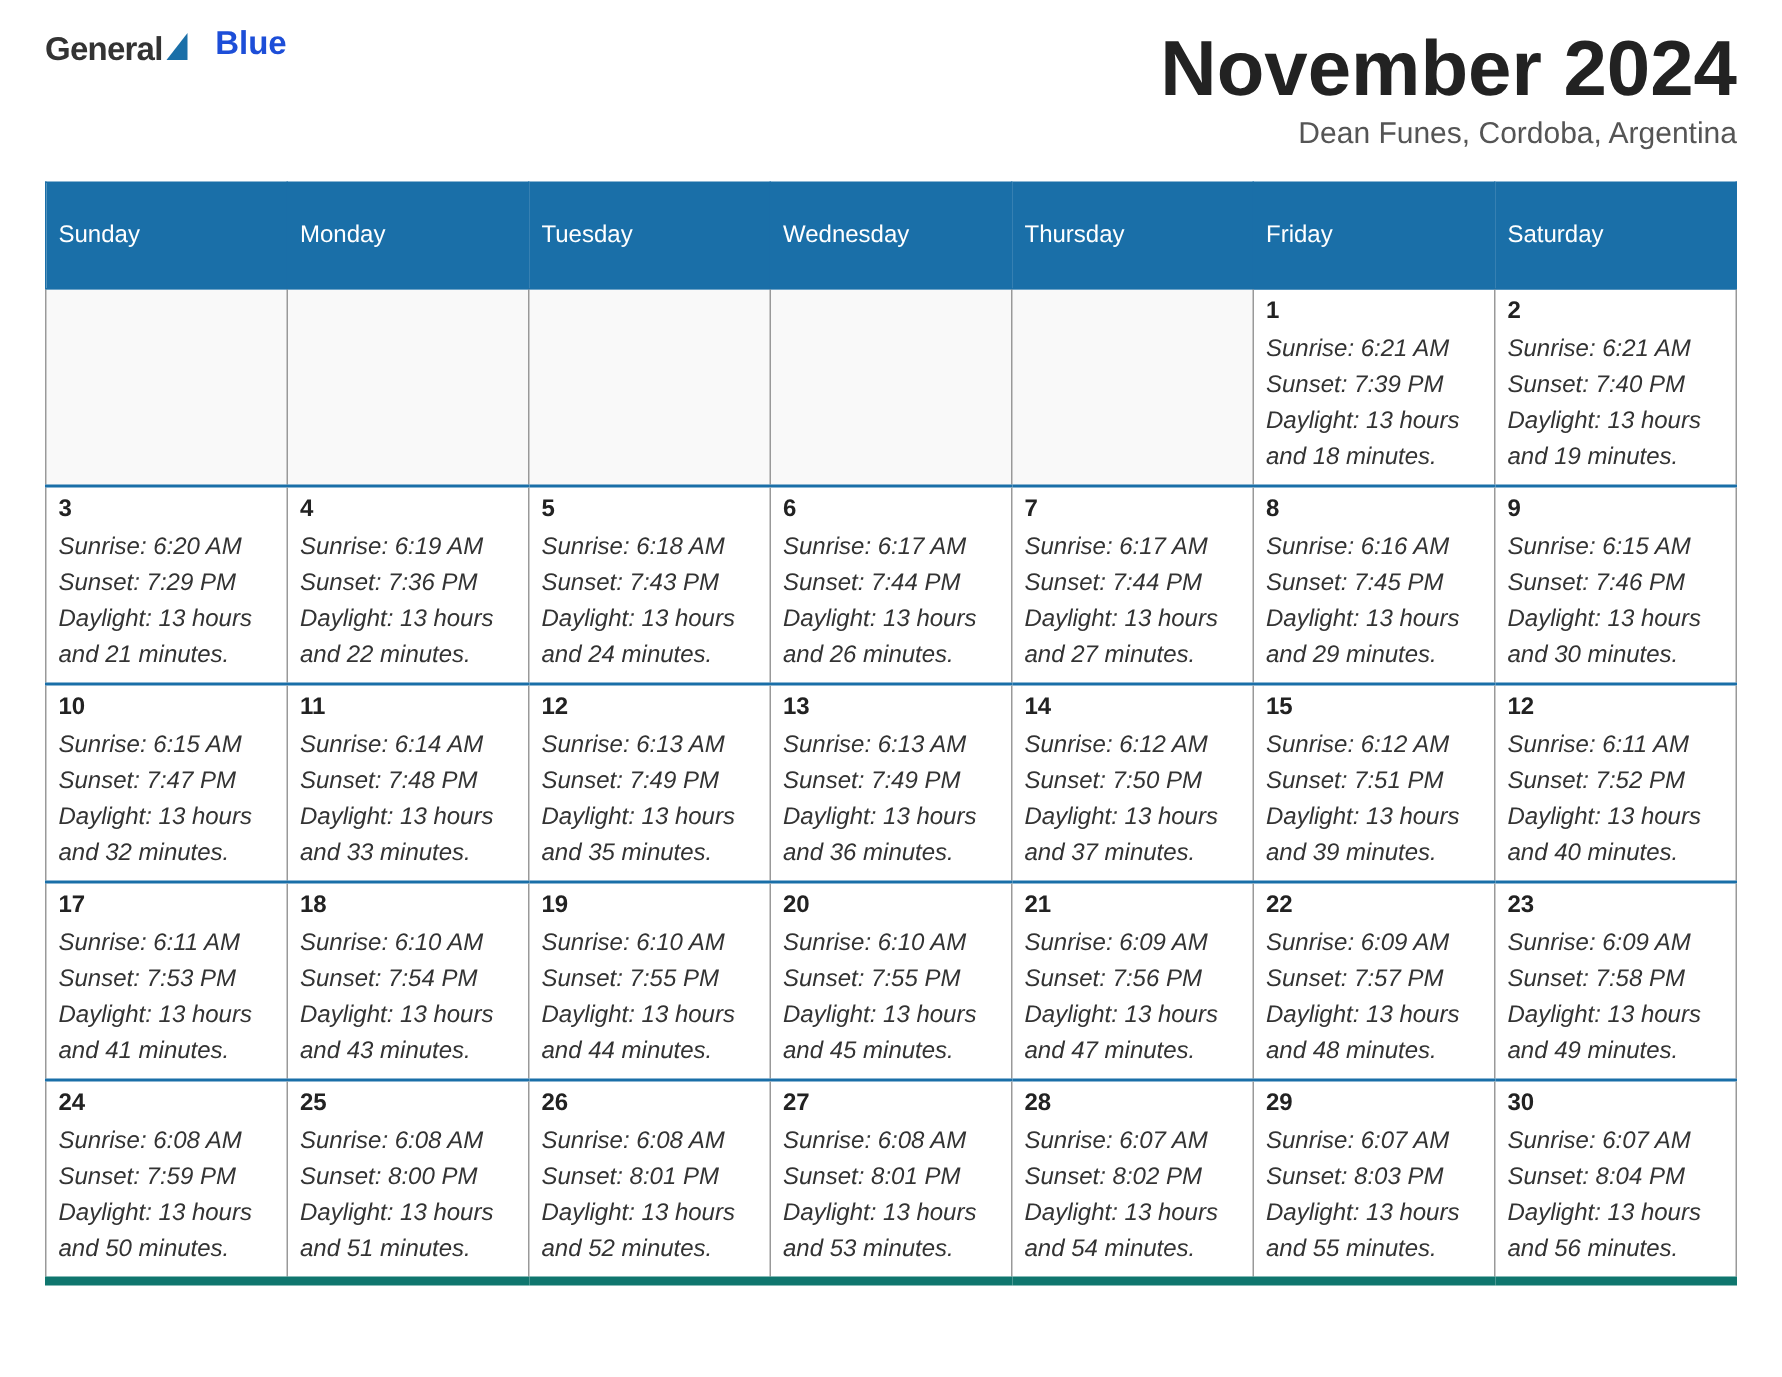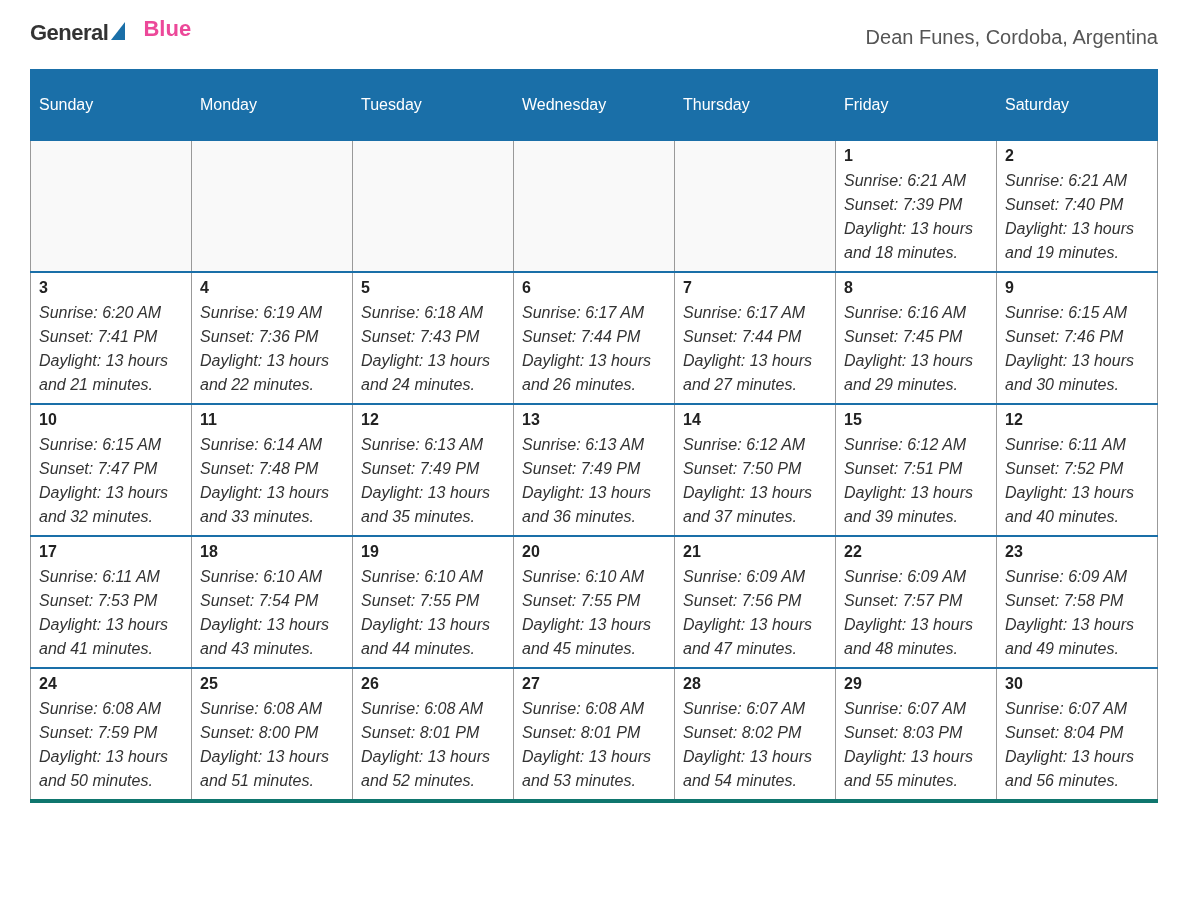--- a/index.html
+++ b/index.html
@@ -36,21 +36,21 @@
       width: 0;
       height: 0;
       border-left: 14px solid transparent;
       border-bottom: 18px solid #1a6fa8;
       margin-left: 3px;
       margin-top: -4px;
     }
     .logo-blue {
       font-size: 22px;
       font-weight: bold;
-      color: #ec4899;
+      color: #1d4ed8;
       margin-left: 18px;
       margin-top: -4px;
     }
     .title-area {
       text-align: right;
     }
     .month-title {
       font-size: 52px;
       font-weight: bold;
       color: #222;
@@ -91,41 +91,42 @@
     tbody tr td .day-info {
       font-size: 16px;
       color: #333;
       line-height: 1.5;
       font-style: italic;
     }
     tbody tr td.empty {
       background: #f9f9f9;
     }
     tbody tr:last-child td {
-      border-bottom: 4px solid #0f766e;
+      border-bottom: 6px solid #0f766e;
     }
     tbody tr td {
       border-top: 2px solid #1a6fa8;
     }
     tbody tr:first-child td {
       border-top: 1px solid #999;
     }
   </style>
 </head>
 <body>
 
 <div class="header">
   <div class="logo">
     <div class="logo-top">
       <span class="logo-general">General</span>
       <div class="logo-triangle"></div>
     </div>
     <span class="logo-blue">Blue</span>
   </div>
   <div class="title-area">
+    <div class="month-title">November 2024</div>
     <div class="location">Dean Funes, Cordoba, Argentina</div>
   </div>
 </div>
 
 <table>
   <thead>
     <tr>
     <th>Sunday</th>
         <th>Monday</th>
         <th>Tuesday</th>
@@ -152,21 +153,21 @@
           <span class="day-num">2</span>
           <div class="day-info" style="white-space: pre-line;">Sunrise: 6:21 AM
 Sunset: 7:40 PM
 Daylight: 13 hours and 19 minutes.</div>
         </td>
       </tr>
       <tr>
         <td>
           <span class="day-num">3</span>
           <div class="day-info" style="white-space: pre-line;">Sunrise: 6:20 AM
-Sunset: 7:41 PM
+Sunset: 7:29 PM
 Daylight: 13 hours and 21 minutes.</div>
         </td>
         <td>
           <span class="day-num">4</span>
           <div class="day-info" style="white-space: pre-line;">Sunrise: 6:19 AM
 Sunset: 7:36 PM
 Daylight: 13 hours and 22 minutes.</div>
         </td>
         <td>
           <span class="day-num">5</span>

